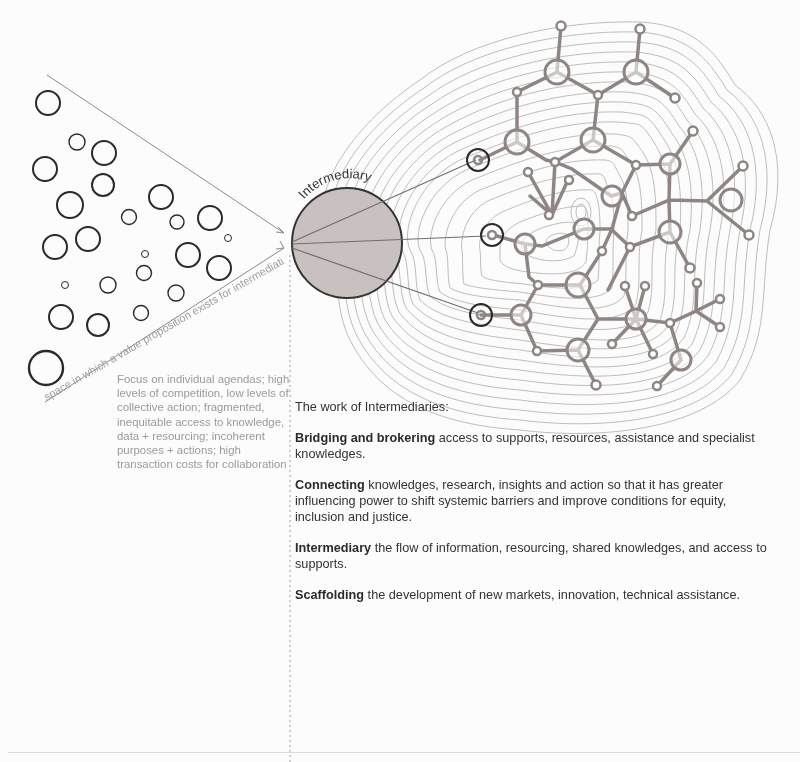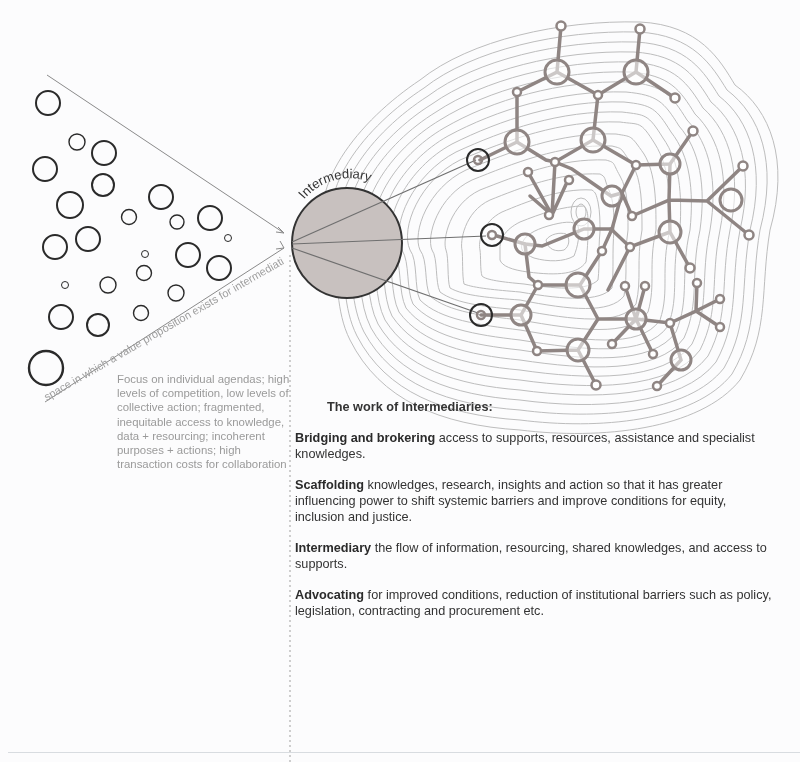--- a/index.html
+++ b/index.html
@@ -1,21 +1,21 @@
 <!DOCTYPE html>
 <html><head>
 <meta charset="utf-8">
 <style>
   html, body { margin:0; padding:0; }
   body { width:800px; height:762px; background:#fcfcfd; position:relative; overflow:hidden; font-family:"Liberation Sans", sans-serif; }
   .stage { position:absolute; left:0; top:0; width:800px; height:762px; }
   svg.art { position:absolute; left:0; top:0; }
   .left-note { position:absolute; left:117px; top:372px; width:175px; font-size:11.4px; line-height:14.2px; color:#9a9a9a; }
   .work { position:absolute; left:295px; top:399px; width:480px; color:#333; font-size:12.7px; line-height:16px; }
-  .work .title { font-weight:bold; margin-bottom:15px;margin-left:32px; }
+  .work .title { font-weight:normal; margin-bottom:15px; }
   .work .item { margin-bottom:15px; }
   .work .item b { font-weight:bold; color:#2b2b2b; }
   .bottom-rule { position:absolute; left:8px; top:752px; width:792px; height:1px; background:#d8dce0; }
 </style>
 </head>
 <body>
 
 <div class="stage">
 
   <svg class="art" width="800" height="762" viewBox="0 0 800 762">
@@ -173,19 +173,19 @@
       <circle cx="481" cy="315" r="11" fill="none" stroke="#2a2a2a" stroke-width="2"></circle>
       <circle cx="481" cy="315" r="4" fill="none" stroke="#8f8583" stroke-width="2.5"></circle>
     </g>
   </svg>
 
   <div class="left-note">Focus on individual agendas; high levels of competition, low levels of collective action; fragmented, inequitable access to knowledge, data + resourcing; incoherent purposes + actions; high transaction costs for collaboration</div>
 
   <div class="work">
     <div class="title">The work of Intermediaries:</div>
     <div class="item"><b>Bridging and brokering</b><span> access to supports, resources, assistance and specialist knowledges.</span></div>
-    <div class="item"><b>Scaffolding</b><span> knowledges, research, insights and action so that it has greater influencing power to shift systemic barriers and improve conditions for equity, inclusion and justice.</span></div>
+    <div class="item"><b>Connecting</b><span> knowledges, research, insights and action so that it has greater influencing power to shift systemic barriers and improve conditions for equity, inclusion and justice.</span></div>
     <div class="item"><b>Intermediary</b><span> the flow of information, resourcing, shared knowledges, and access to supports.</span></div>
-    <div class="item"><b>Advocating</b><span> for improved conditions, reduction of institutional barriers such as policy, legislation, contracting and procurement etc.</span></div>
+    <div class="item"><b>Scaffolding</b><span> the development of new markets, innovation, technical assistance.</span></div>
   </div>
 
   <div class="bottom-rule"></div>
 </div>
 
 </body></html>

